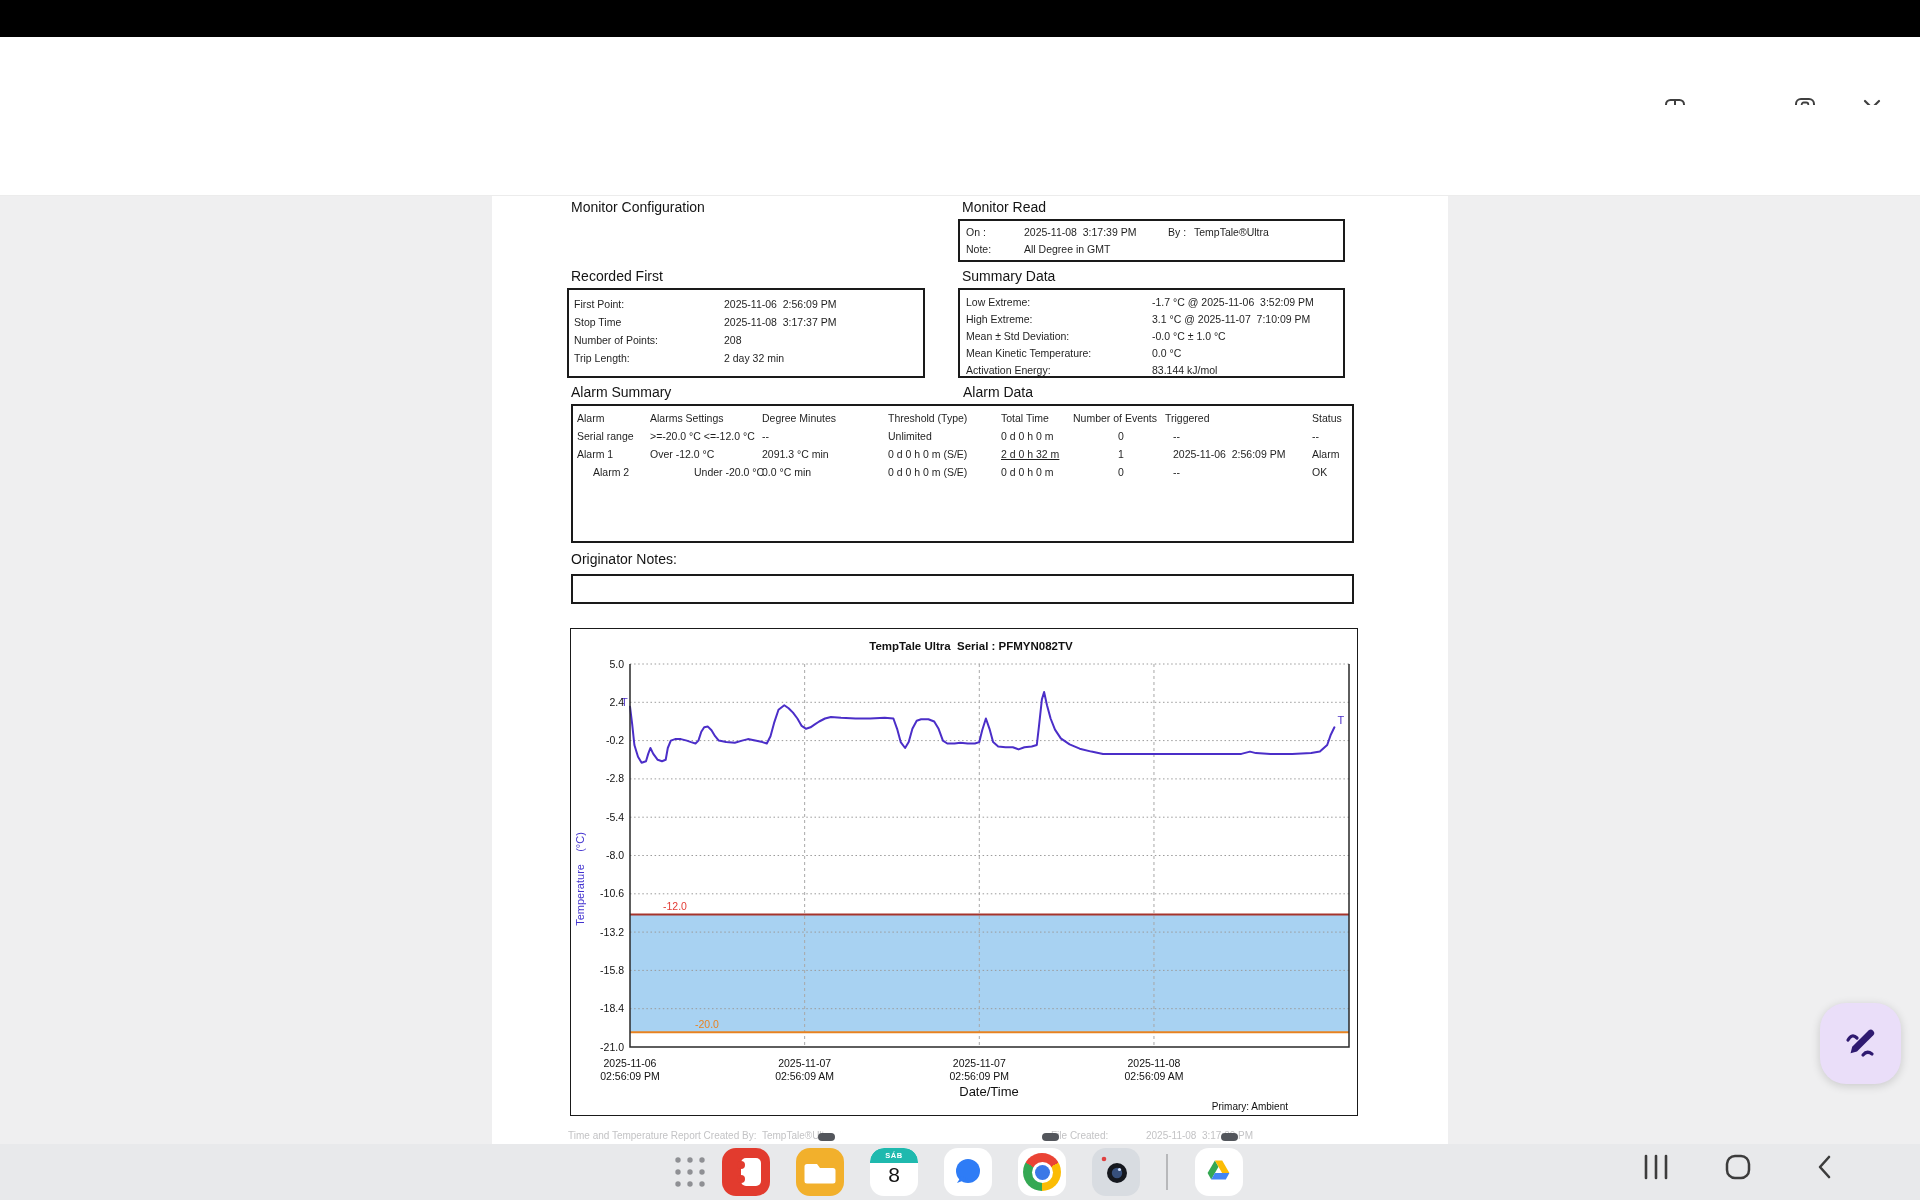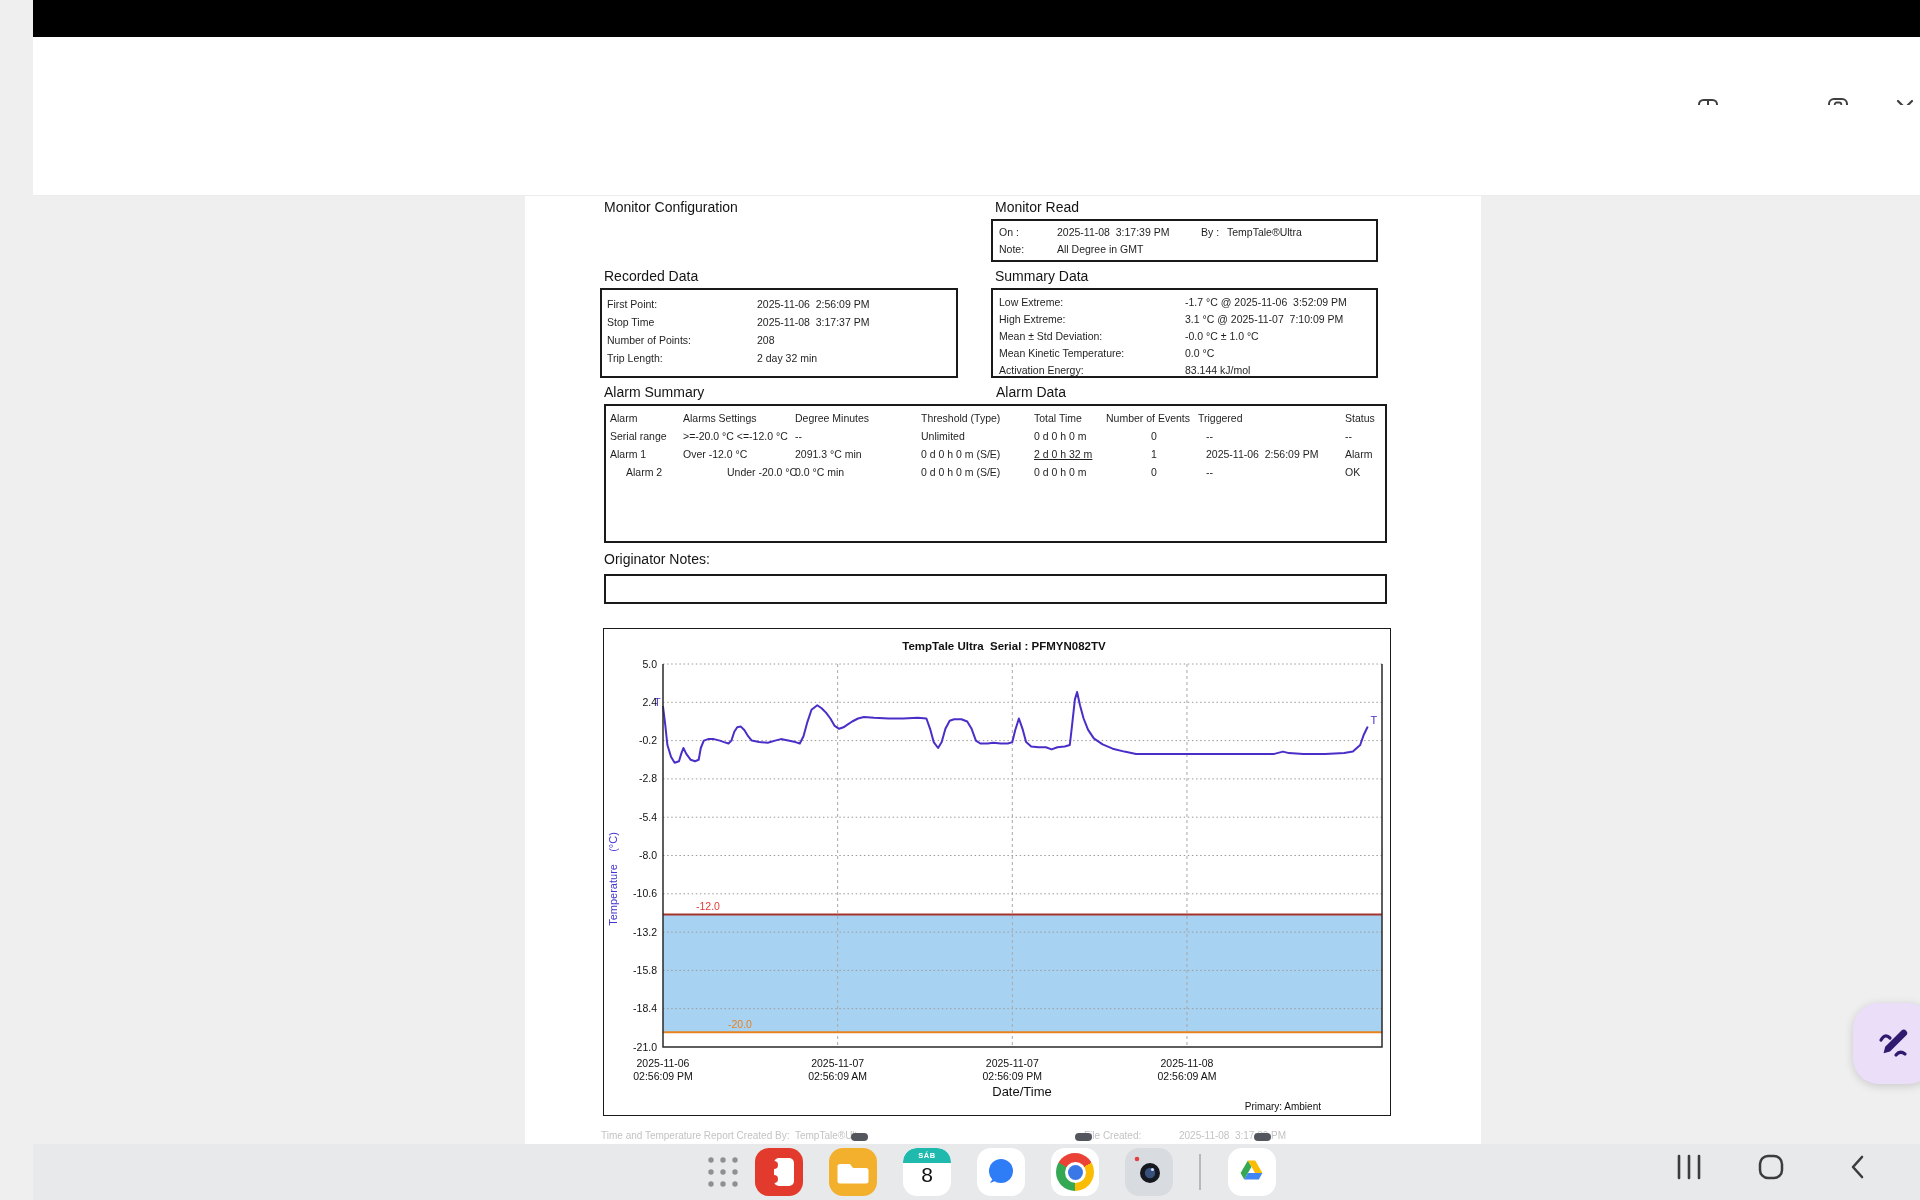--- a/index.html
+++ b/index.html
@@ -1,18 +1,18 @@
 <!DOCTYPE html>
 <html><head>
 <meta charset="utf-8">
 <style>
   * { margin:0; padding:0; box-sizing:border-box; }
   html,body { width:1920px; height:1200px; overflow:hidden; font-family:"Liberation Sans", sans-serif; background:#efeff0; }
   .abs { position:absolute; }
-  #screen { position:relative; width:1633px; height:1200px;margin-left:33px; }
+  #screen { position:relative; width:1633px; height:1200px; }
 
   #top-black { left:0; top:0; width:1920px; height:37px; background:#000; }
   #title-bar { left:0; top:37px; width:1920px; height:68px; background:#fff; }
   #app-header { left:0; top:105px; width:1920px; height:91px; background:#fff; border-bottom:1px solid #ececec; }
   .winicon { position:absolute; top:59px; width:24px; height:24px; cursor:pointer; }
   .hicon { position:absolute; top:136px; width:28px; height:28px; cursor:pointer; }
   #filename { position:absolute; left:103px; top:132px; height:36px; line-height:36px; font-size:23px; color:#3c4043; letter-spacing:.2px; }
 
   #content { left:0; top:196px; width:1920px; height:1004px; background:#efeff0; }
   #pdf-page { position:absolute; left:492px; top:0; width:956px; height:1004px; background:#fff; }
@@ -107,21 +107,21 @@
       <div class="sec-title" style="left:470px; top:3px">Monitor Read</div>
       <div class="pdf-box" style="left:466px; top:23px; width:387px; height:43px">
         <span class="fl" style="left:6px; top:5px">On :</span>
         <span class="fv" style="left:64px; top:5px">2025-11-08&nbsp;&nbsp;3:17:39 PM</span>
         <span class="fl" style="left:208px; top:5px">By :</span>
         <span class="fv" style="left:234px; top:5px">TempTale®Ultra</span>
         <span class="fl" style="left:6px; top:22px">Note:</span>
         <span class="fv" style="left:64px; top:22px">All Degree in GMT</span>
       </div>
 
-      <div class="sec-title" style="left:79px; top:72px">Recorded Data</div>
+      <div class="sec-title" style="left:79px; top:72px">Recorded First</div>
       <div class="pdf-box" style="left:75px; top:92px; width:358px; height:90px">
         <span class="fl" style="left:5px; top:8px">First Point:</span>
         <span class="fv" style="left:155px; top:8px">2025-11-06&nbsp;&nbsp;2:56:09 PM</span>
         <span class="fl" style="left:5px; top:26px">Stop Time</span>
         <span class="fv" style="left:155px; top:26px">2025-11-08&nbsp;&nbsp;3:17:37 PM</span>
         <span class="fl" style="left:5px; top:44px">Number of Points:</span>
         <span class="fv" style="left:155px; top:44px">208</span>
         <span class="fl" style="left:5px; top:62px">Trip Length:</span>
         <span class="fv" style="left:155px; top:62px">2 day 32 min</span>
       </div>

